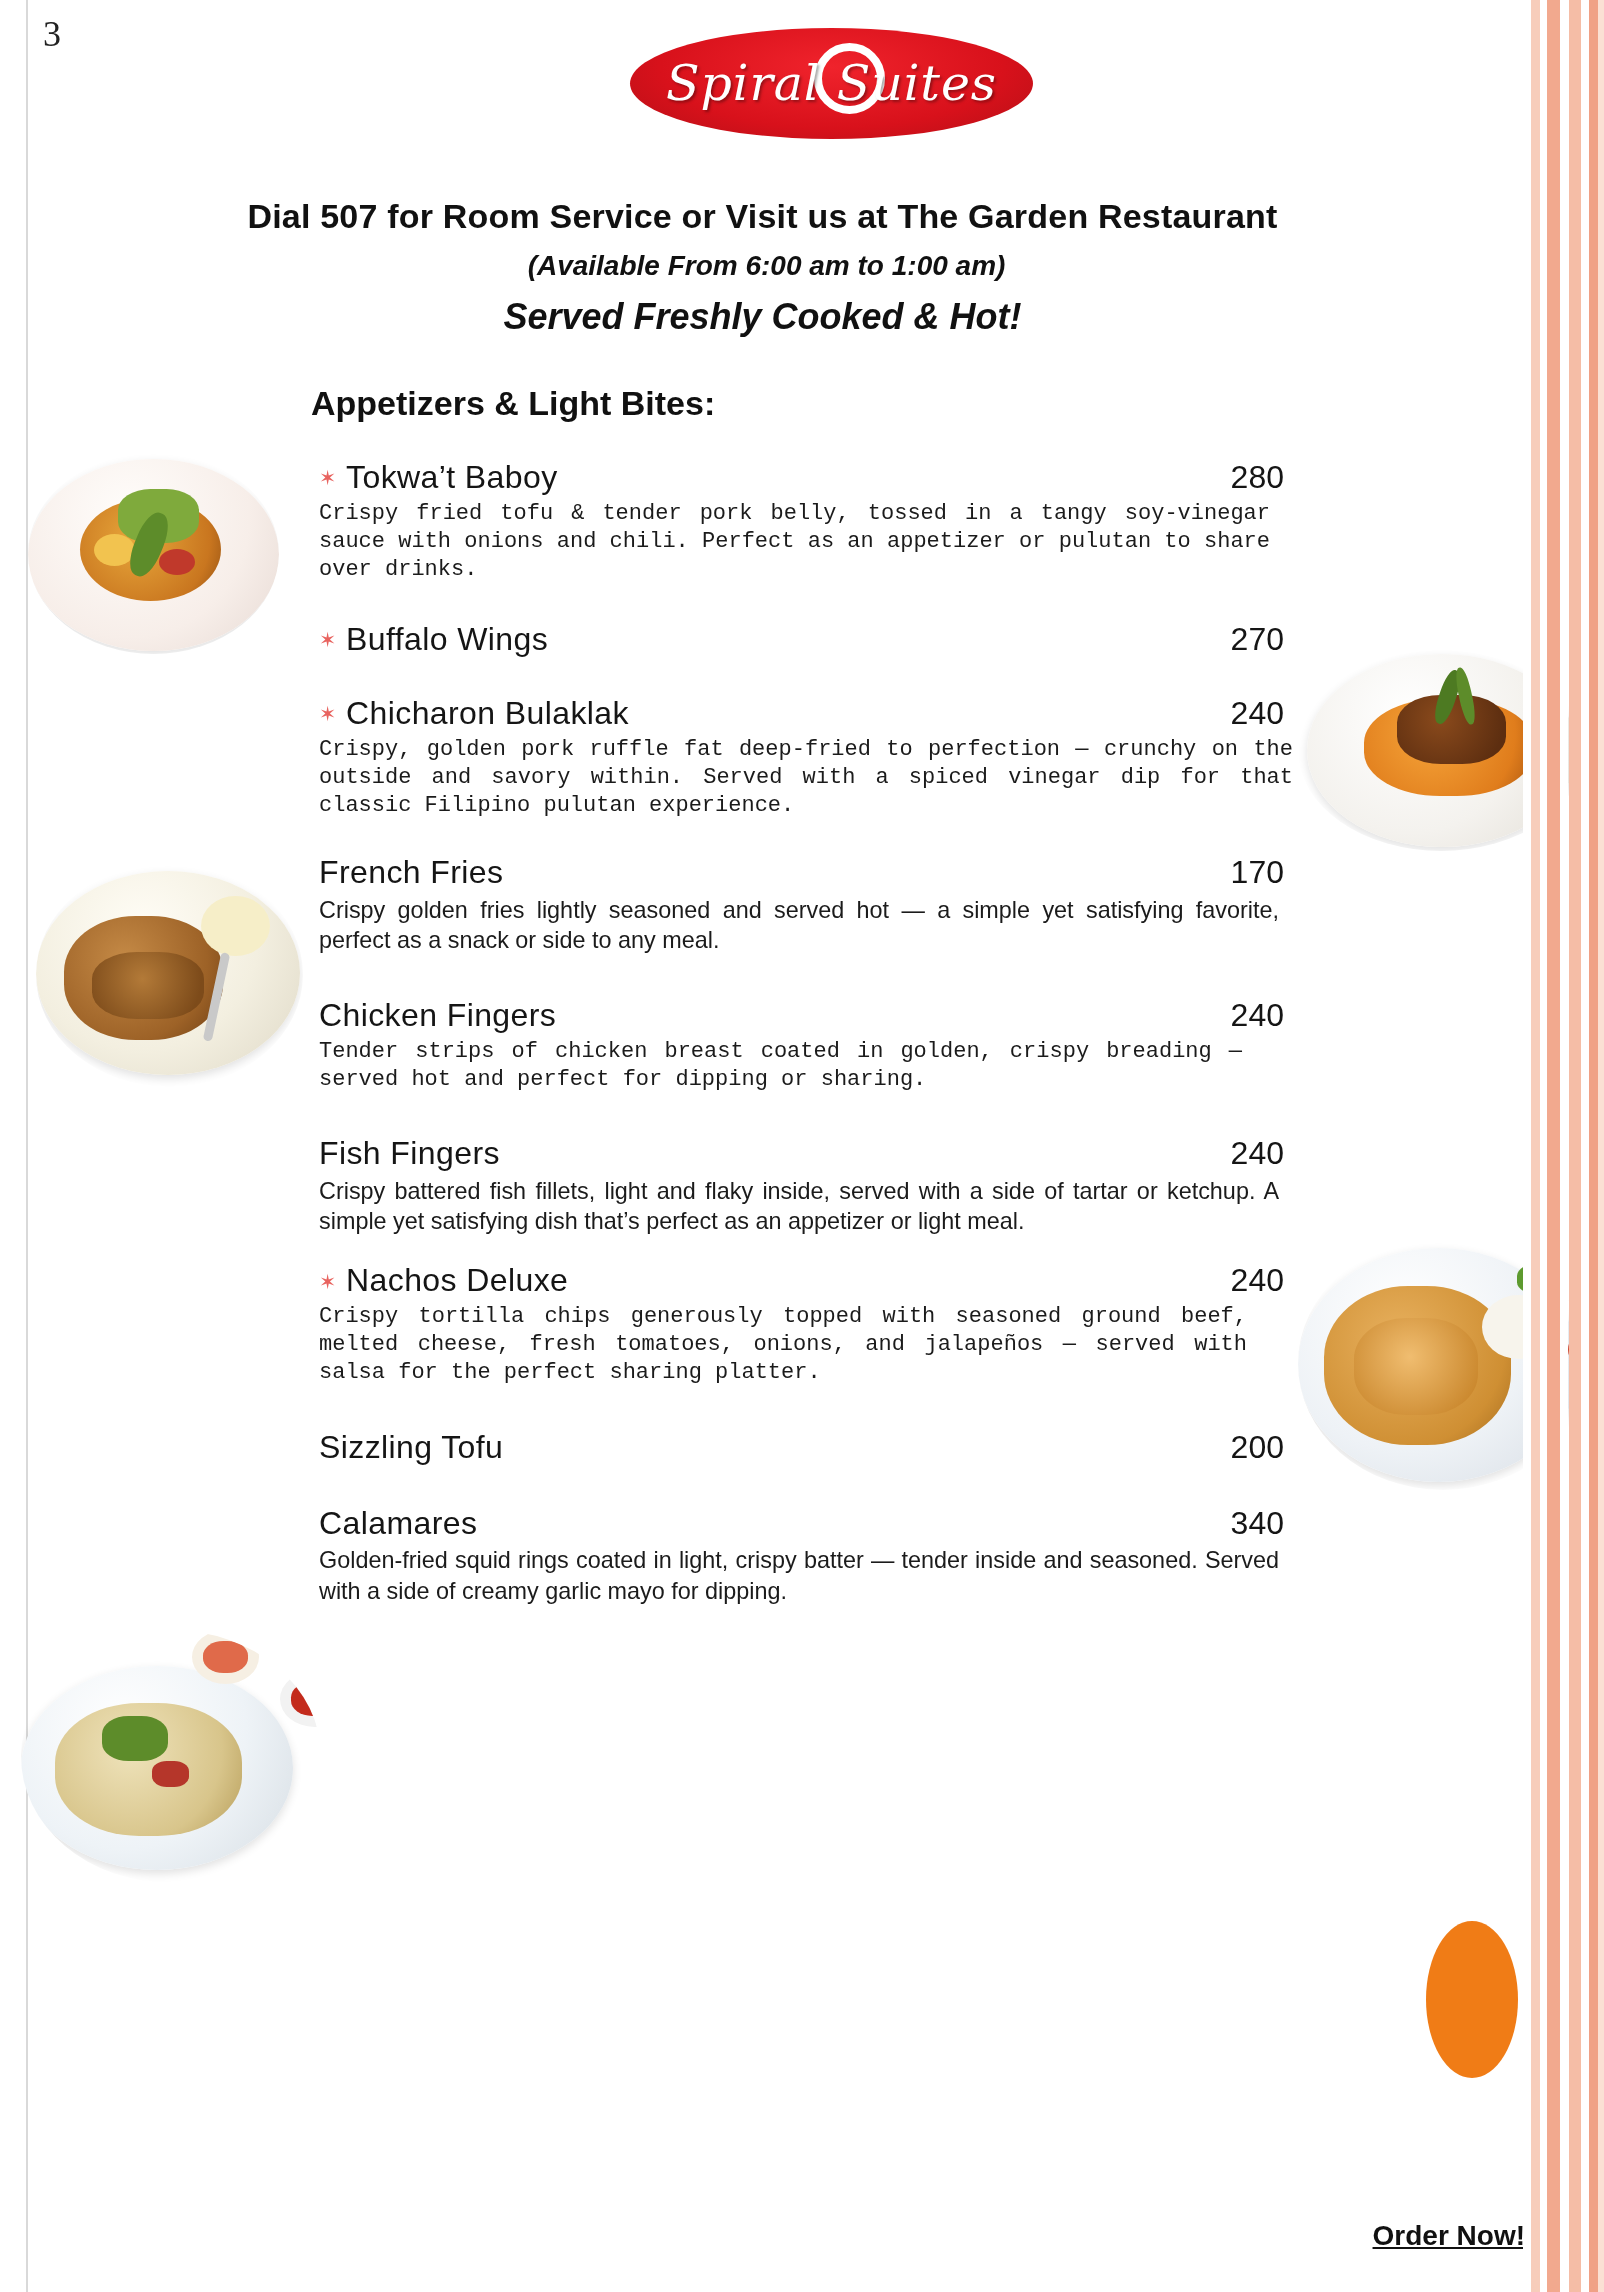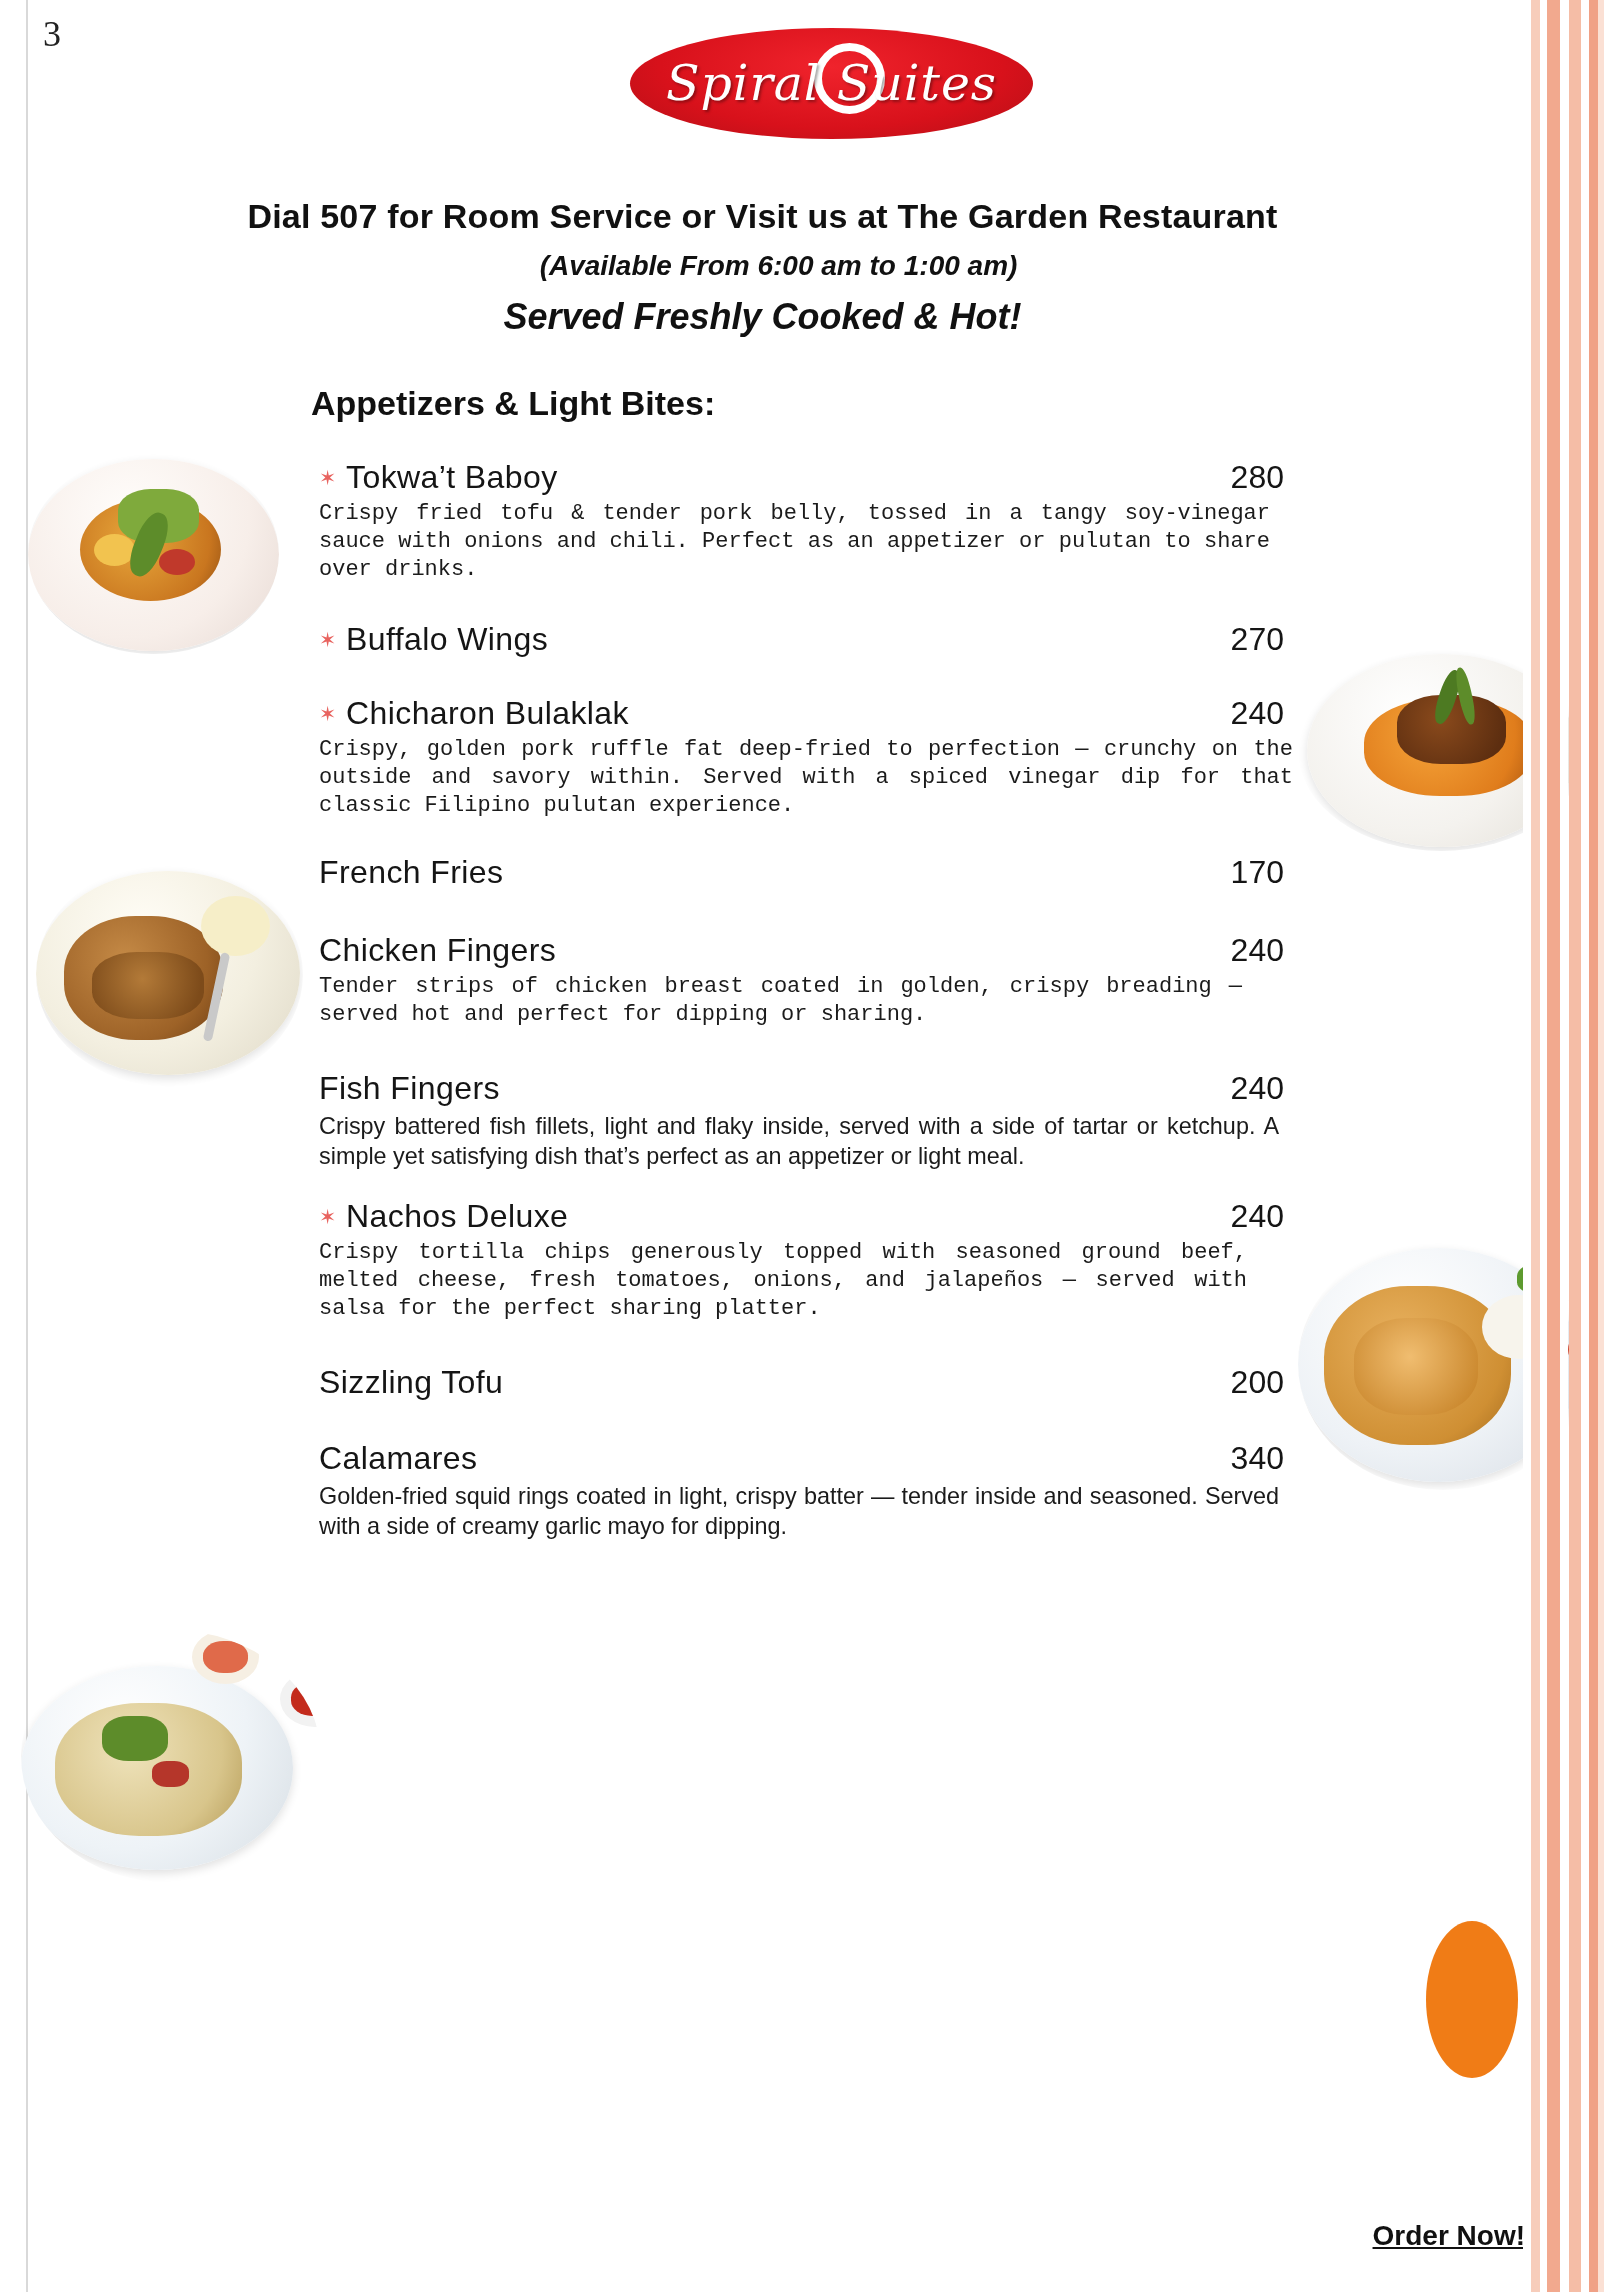--- a/index.html
+++ b/index.html
@@ -85,21 +85,21 @@
     left: 0; top: 197px; width: 1525px;
     text-align: center;
     font-family: "Liberation Sans", sans-serif;
     font-weight: bold;
     font-size: 34px;
     color: #111;
     letter-spacing: 0.2px;
   }
   .head-line2 {
     position: absolute;
-    left: 16px; top: 250px; width: 1525px;
+    left: 4px; top: 250px; width: 1525px;
     text-align: center;
     font-family: "Liberation Sans", sans-serif;
     font-style: italic;
     font-weight: bold;
     font-size: 28px;
     color: #111;
   }
   .head-line3 {
     position: absolute;
     left: 0; top: 296px; width: 1525px;
@@ -294,20 +294,21 @@
       <div class="item-desc" style="width:974px;">Crispy, golden pork ruffle fat deep-fried to perfection — crunchy on the outside and savory within. Served with a spiced vinegar dip for that classic Filipino pulutan experience.</div>
     </div>
 
     <div class="item" style="margin-top:34px;">
       <div class="item-head">
         <div class="item-name">
           <span>French Fries</span>
         </div>
         <span class="item-price">170</span>
       </div>
+      <div class="item-desc sans" style="width:960px;">Crispy golden fries lightly seasoned and served hot — a simple yet satisfying favorite, perfect as a snack or side to any meal.</div>
     </div>
 
     <div class="item" style="margin-top:41px;">
       <div class="item-head">
         <div class="item-name">
           <span>Chicken Fingers</span>
         </div>
         <span class="item-price">240</span>
       </div>
       <div class="item-desc" style="width:923px;">Tender strips of chicken breast coated in golden, crispy breading — served hot and perfect for dipping or sharing.</div>

